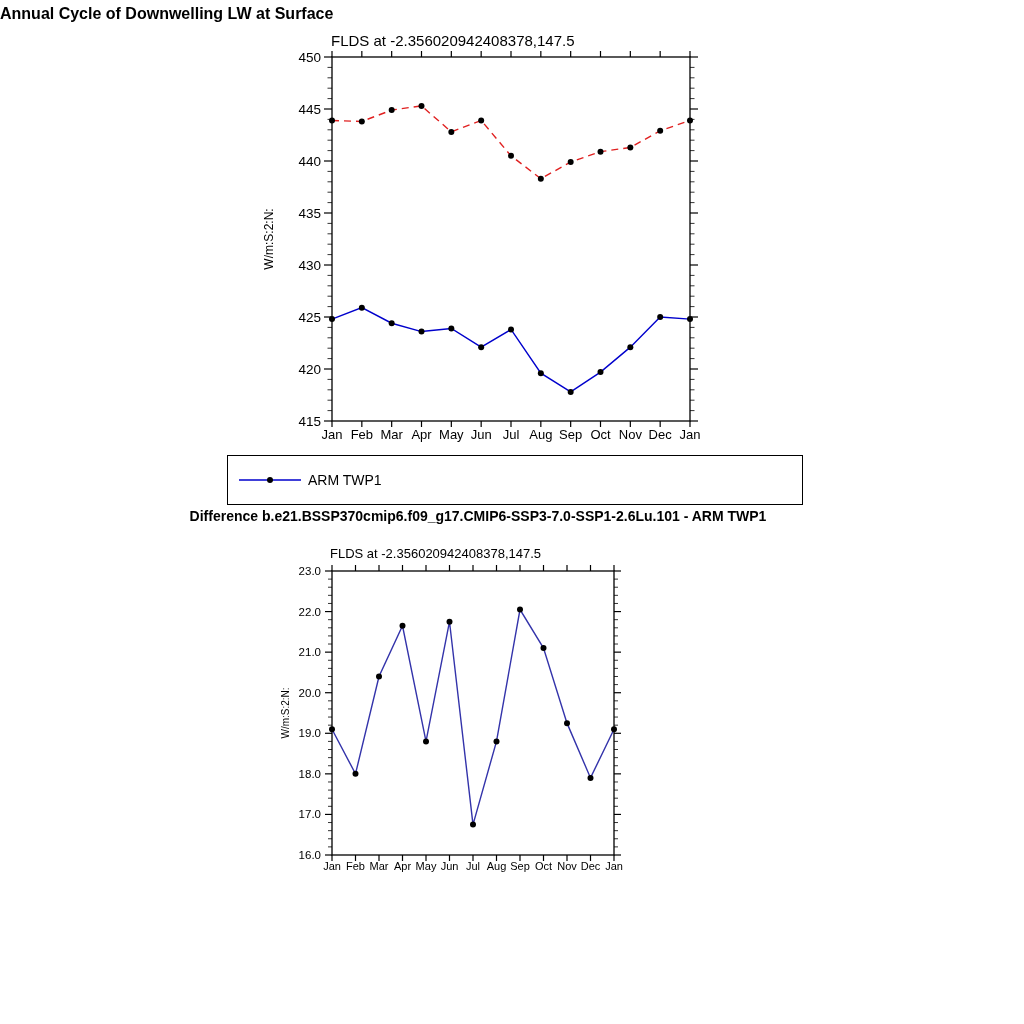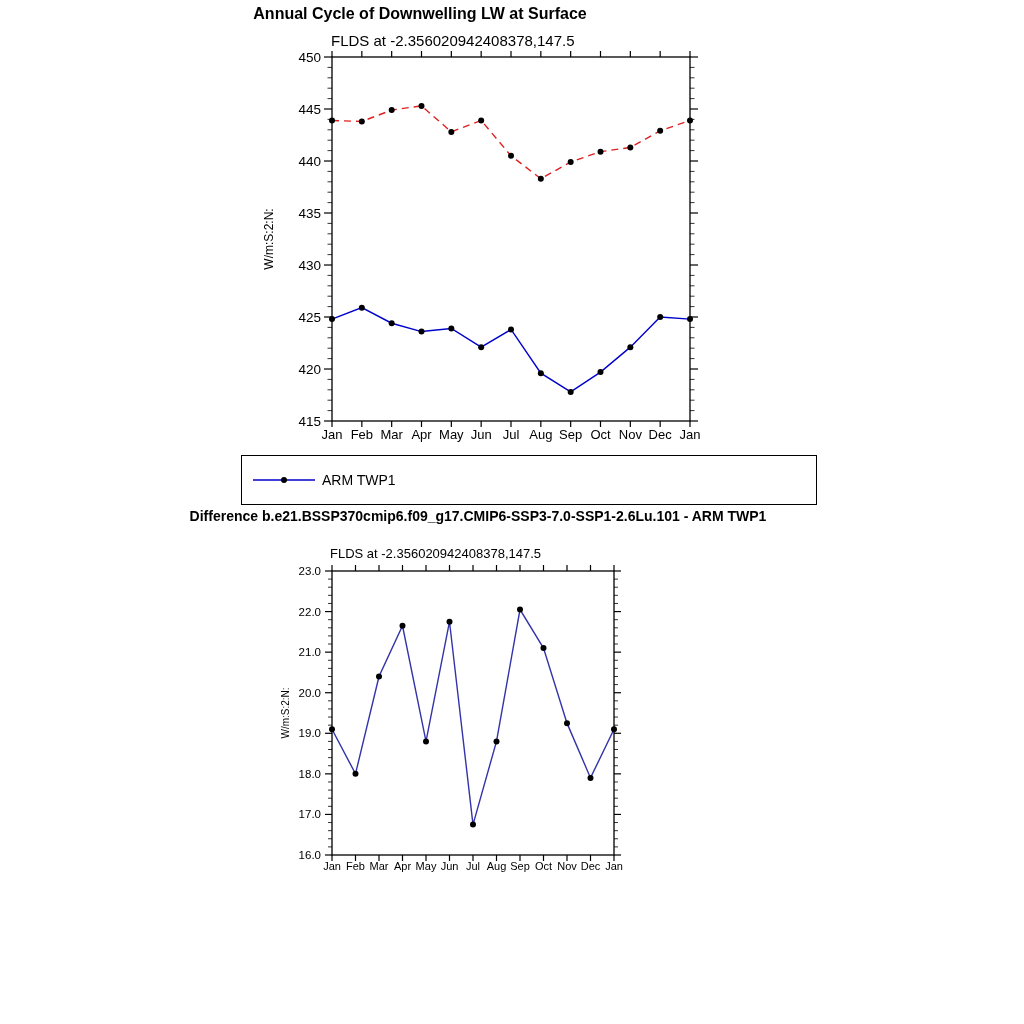--- a/index.html
+++ b/index.html
@@ -2,40 +2,40 @@
 <html><head>
 <meta charset="utf-8">
 <style>
   html,body{margin:0;padding:0}
   body{
     width:1024px;height:1024px;background:#ffffff;color:#000;
     font-family:"Liberation Sans", sans-serif;
     position:relative;overflow:hidden;
   }
   .page-title{
-    position:absolute;top:5px;left:0;width:840px;text-align:center;
+    position:absolute;top:5px;left:0;width:840px;
     font-size:16px;font-weight:bold;
   }
   .subtitle-top{
     position:absolute;top:32px;left:331px;font-size:15px;
   }
   .diff-title{
     position:absolute;top:508px;left:478px;transform:translateX(-50%);
     white-space:nowrap;font-size:14px;font-weight:bold;
   }
   .subtitle-bottom{
     position:absolute;top:546px;left:330px;font-size:13px;
   }
   #charts{position:absolute;left:0;top:0}
   #charts text{font-family:"Liberation Sans", sans-serif;fill:#000}
   .legend{
     position:absolute;left:227px;top:455px;width:576px;height:50px;
     border:1px solid #000;box-sizing:border-box;background:#fff;
     display:flex;flex-direction:column;justify-content:center;
-    padding-left:10px;gap:3px;margin-left:14px;
+    padding-left:10px;gap:3px;
   }
   .legend-row{display:flex;align-items:center;gap:6px;font-size:14px;line-height:1.15;white-space:nowrap}
   .legend-sample{flex:0 0 auto}
 </style>
 </head>
 <body>
 
 <div class="page-title">Annual Cycle of Downwelling LW at Surface</div>
 
 <div class="subtitle-top">FLDS at -2.356020942408378,147.5</div>

